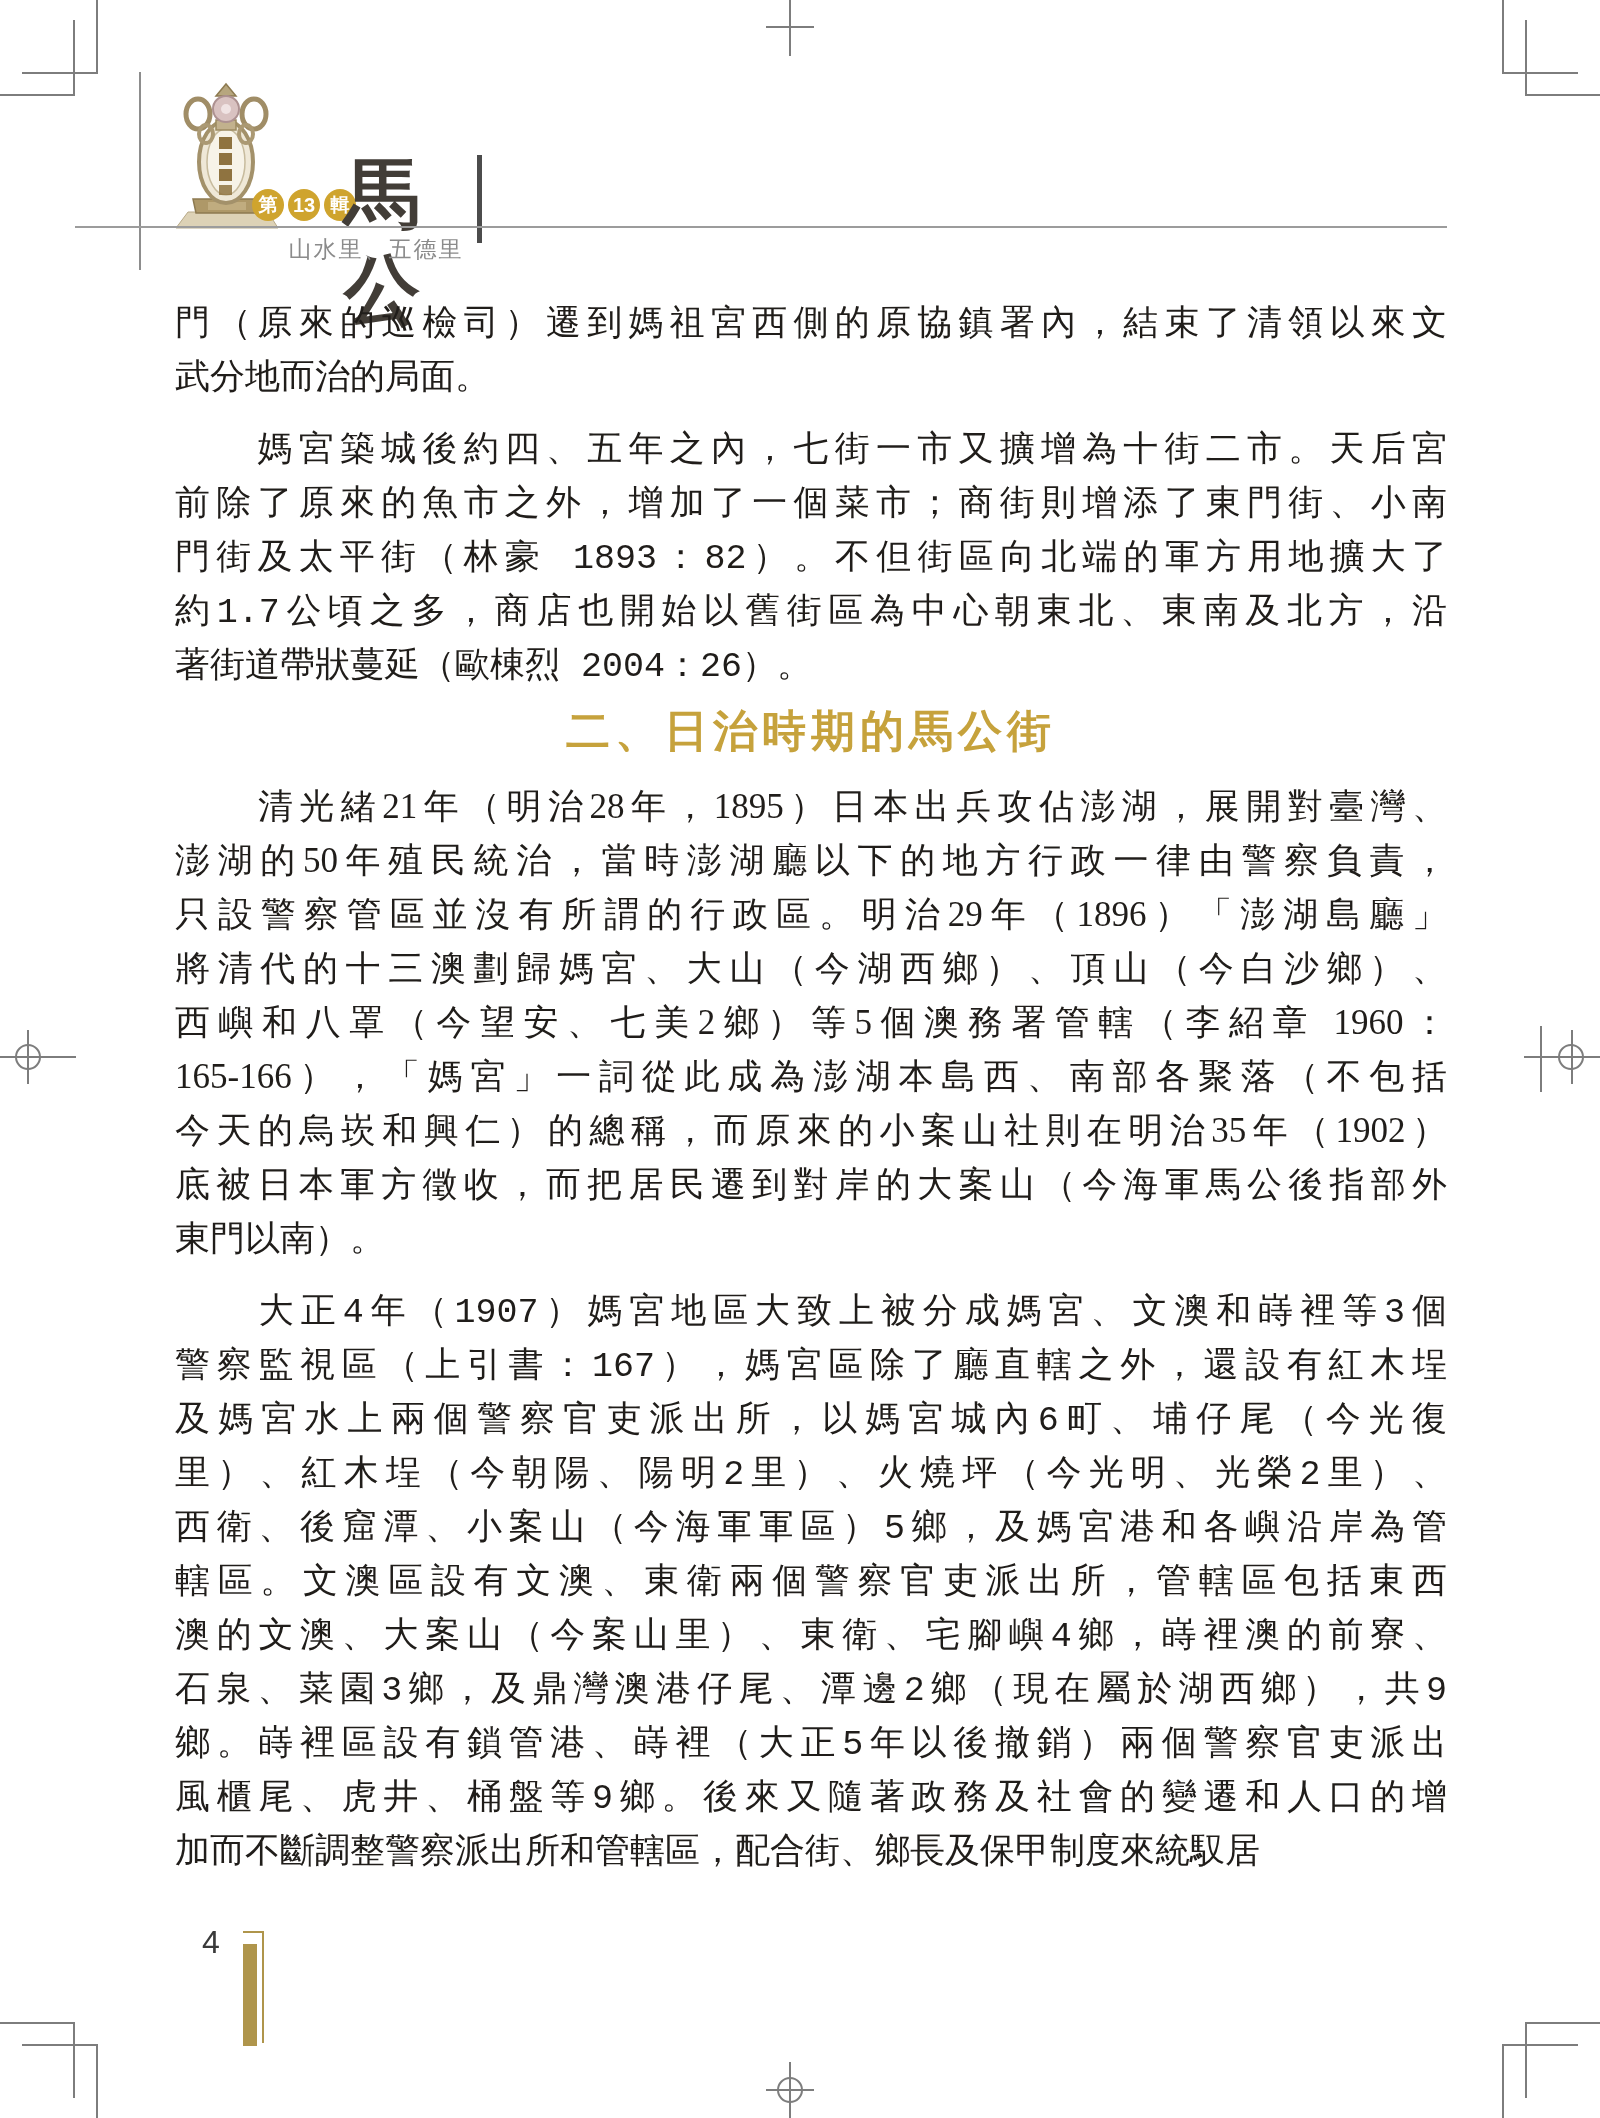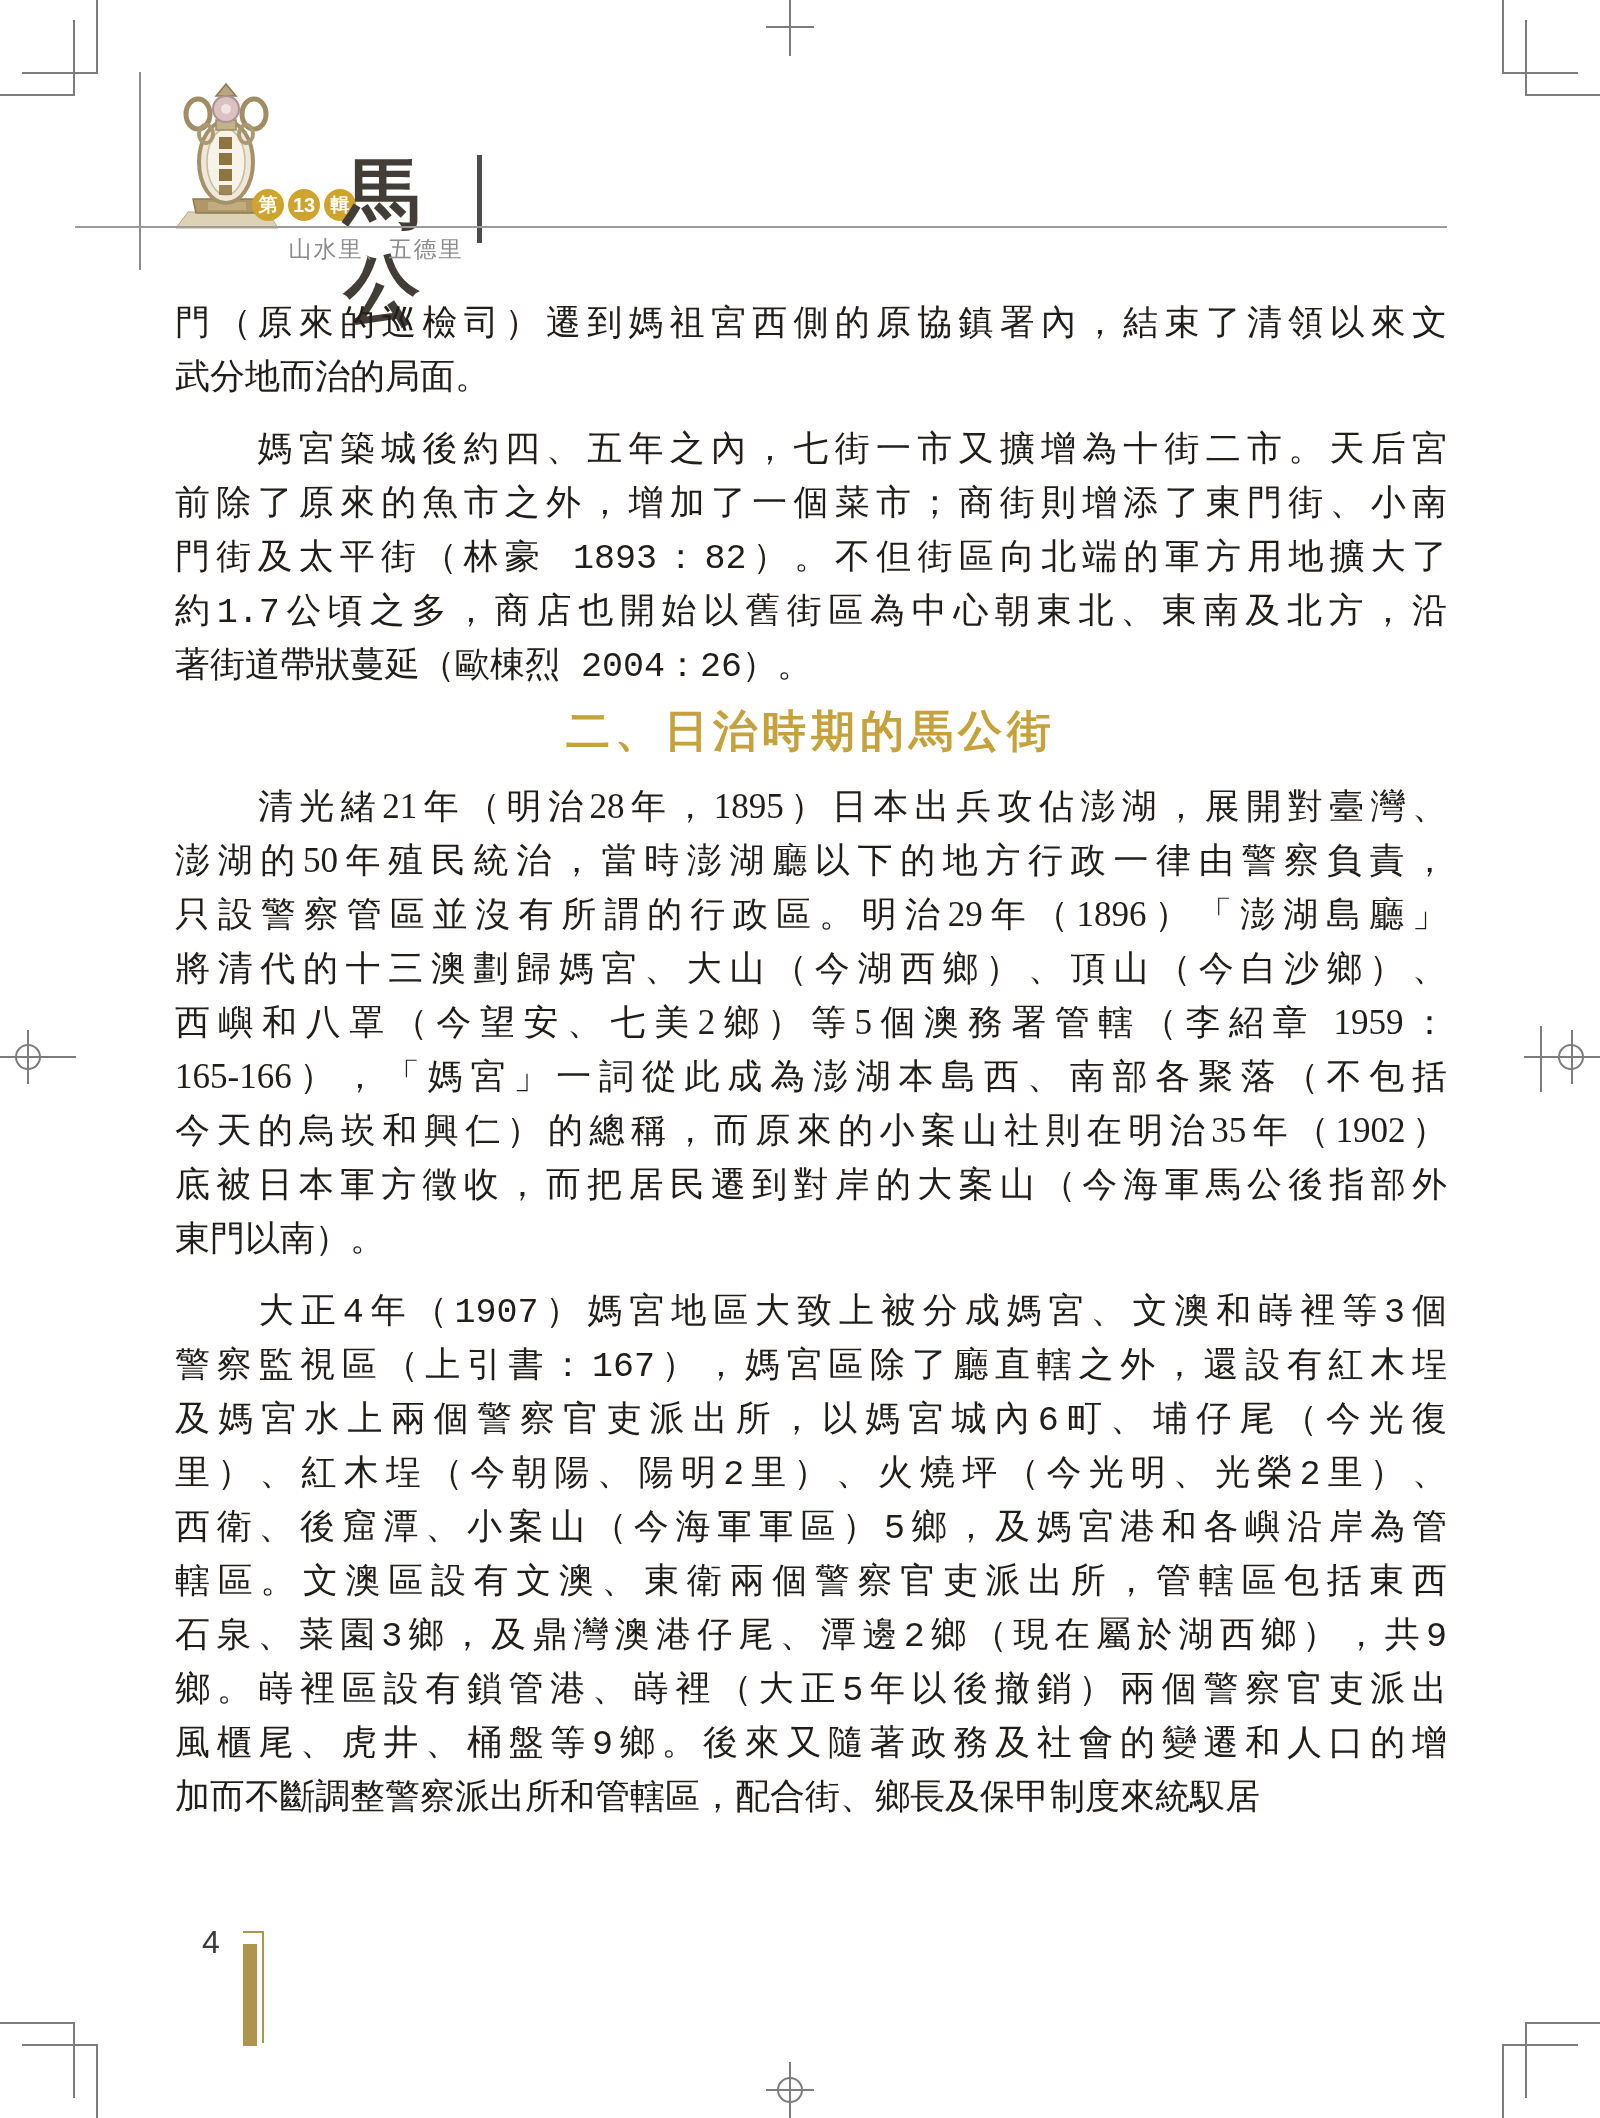--- a/index.html
+++ b/index.html
@@ -151,33 +151,34 @@
       </div>
 
     <div class="section-heading">二、日治時期的馬公街</div>
 
     <div id="paras-after">
         <div class="paragraph">
           <div class="line">　　清光緒21年（明治28年，1895）日本出兵攻佔澎湖，展開對臺灣、</div>
           <div class="line">澎湖的50年殖民統治，當時澎湖廳以下的地方行政一律由警察負責，</div>
           <div class="line">只設警察管區並沒有所謂的行政區。明治29年（1896）「澎湖島廳」</div>
           <div class="line">將清代的十三澳劃歸媽宮、大山（今湖西鄉）、頂山（今白沙鄉）、</div>
-          <div class="line">西嶼和八罩（今望安、七美2鄉）等5個澳務署管轄（李紹章 1959：</div>
+          <div class="line">西嶼和八罩（今望安、七美2鄉）等5個澳務署管轄（李紹章 1960：</div>
           <div class="line">165-166），「媽宮」一詞從此成為澎湖本島西、南部各聚落（不包括</div>
           <div class="line">今天的烏崁和興仁）的總稱，而原來的小案山社則在明治35年（1902）</div>
           <div class="line">底被日本軍方徵收，而把居民遷到對岸的大案山（今海軍馬公後指部外</div>
           <div class="line last">東門以南）。</div>
         </div>
         <div class="paragraph">
           <div class="line">　　大正4年（1907）媽宮地區大致上被分成媽宮、文澳和嵵裡等3個</div>
           <div class="line">警察監視區（上引書：167），媽宮區除了廳直轄之外，還設有紅木埕</div>
           <div class="line">及媽宮水上兩個警察官吏派出所，以媽宮城內6町、埔仔尾（今光復</div>
           <div class="line">里）、紅木埕（今朝陽、陽明2里）、火燒坪（今光明、光榮2里）、</div>
           <div class="line">西衛、後窟潭、小案山（今海軍軍區）5鄉，及媽宮港和各嶼沿岸為管</div>
           <div class="line">轄區。文澳區設有文澳、東衛兩個警察官吏派出所，管轄區包括東西</div>
+          <div class="line">澳的文澳、大案山（今案山里）、東衛、宅腳嶼4鄉，嵵裡澳的前寮、</div>
           <div class="line">石泉、菜園3鄉，及鼎灣澳港仔尾、潭邊2鄉（現在屬於湖西鄉），共9</div>
           <div class="line">鄉。嵵裡區設有鎖管港、嵵裡（大正5年以後撤銷）兩個警察官吏派出</div>
           <div class="line">風櫃尾、虎井、桶盤等9鄉。後來又隨著政務及社會的變遷和人口的增</div>
           <div class="line last">加而不斷調整警察派出所和管轄區，配合街、鄉長及保甲制度來統馭居</div>
         </div>
       </div>
   </div>
 
   <div class="page-num">4</div>
   <div class="foot-bar"></div>

